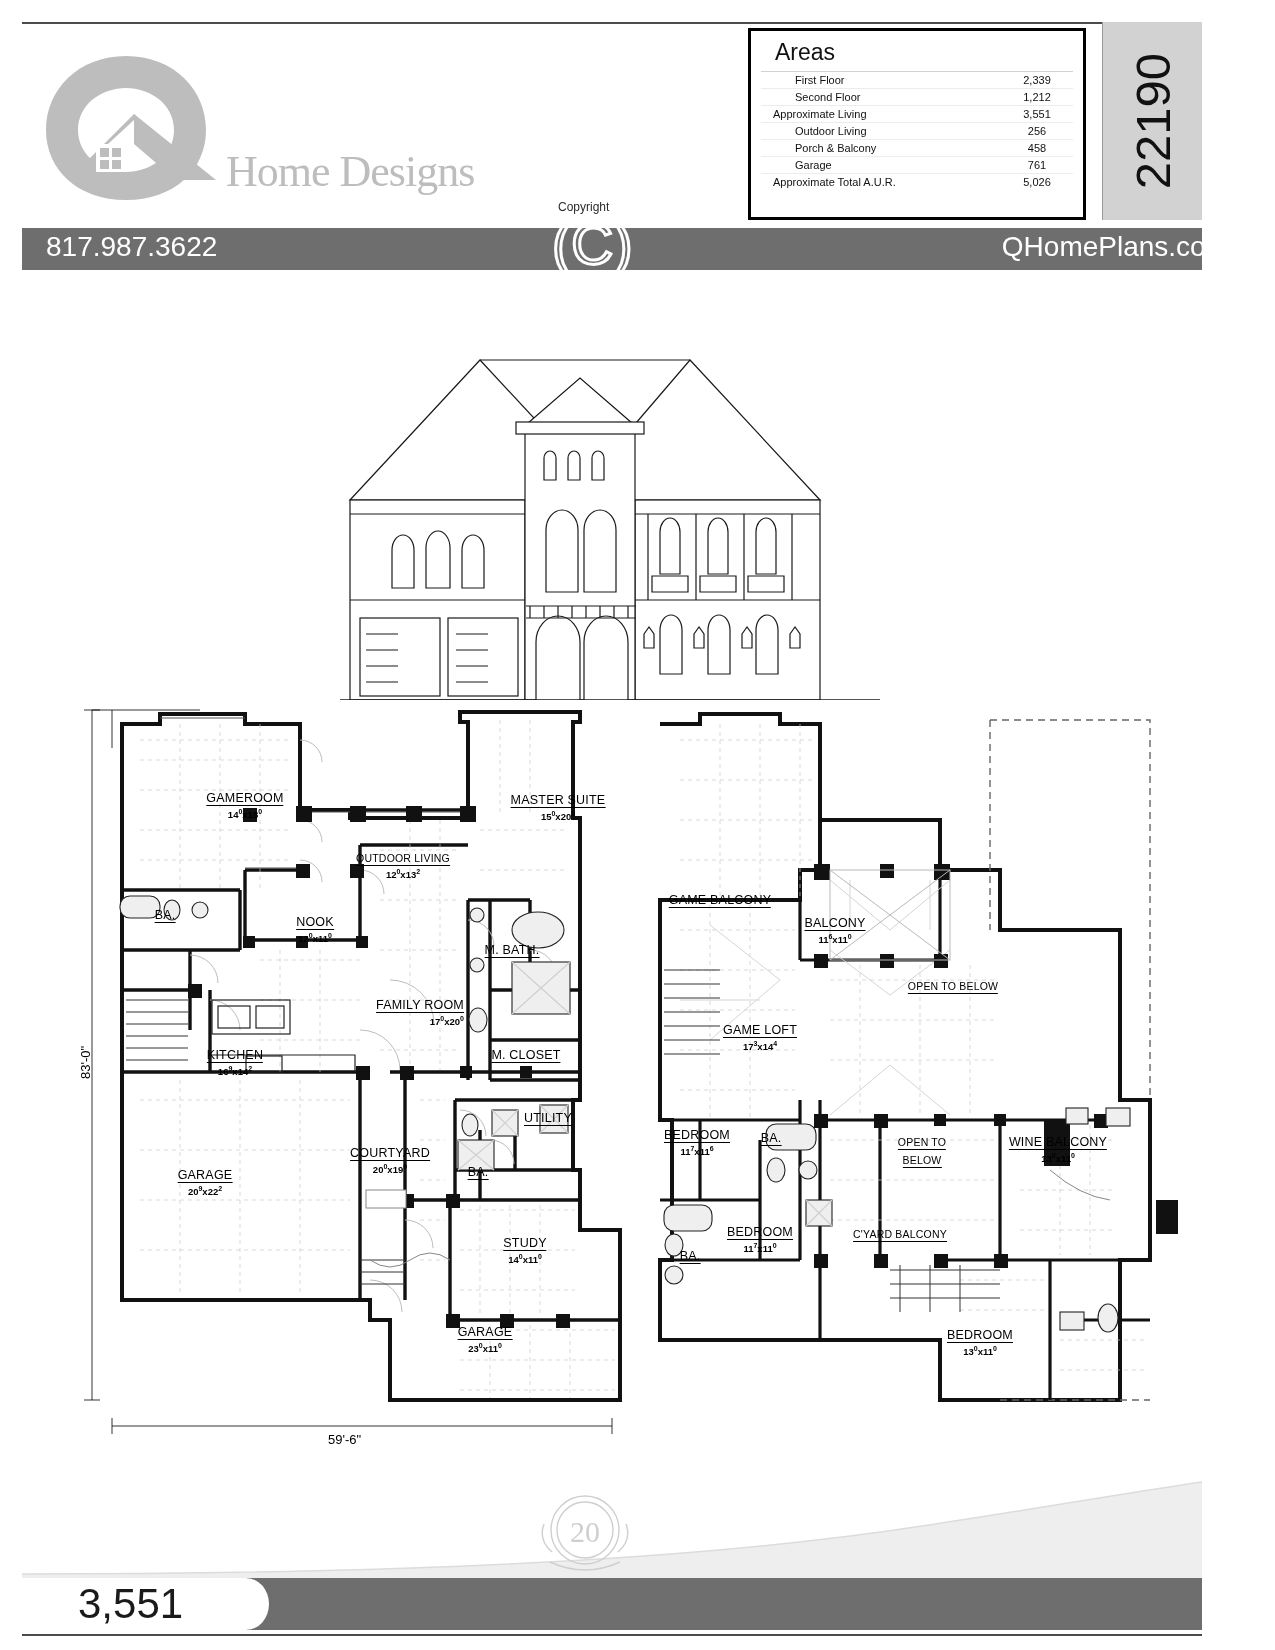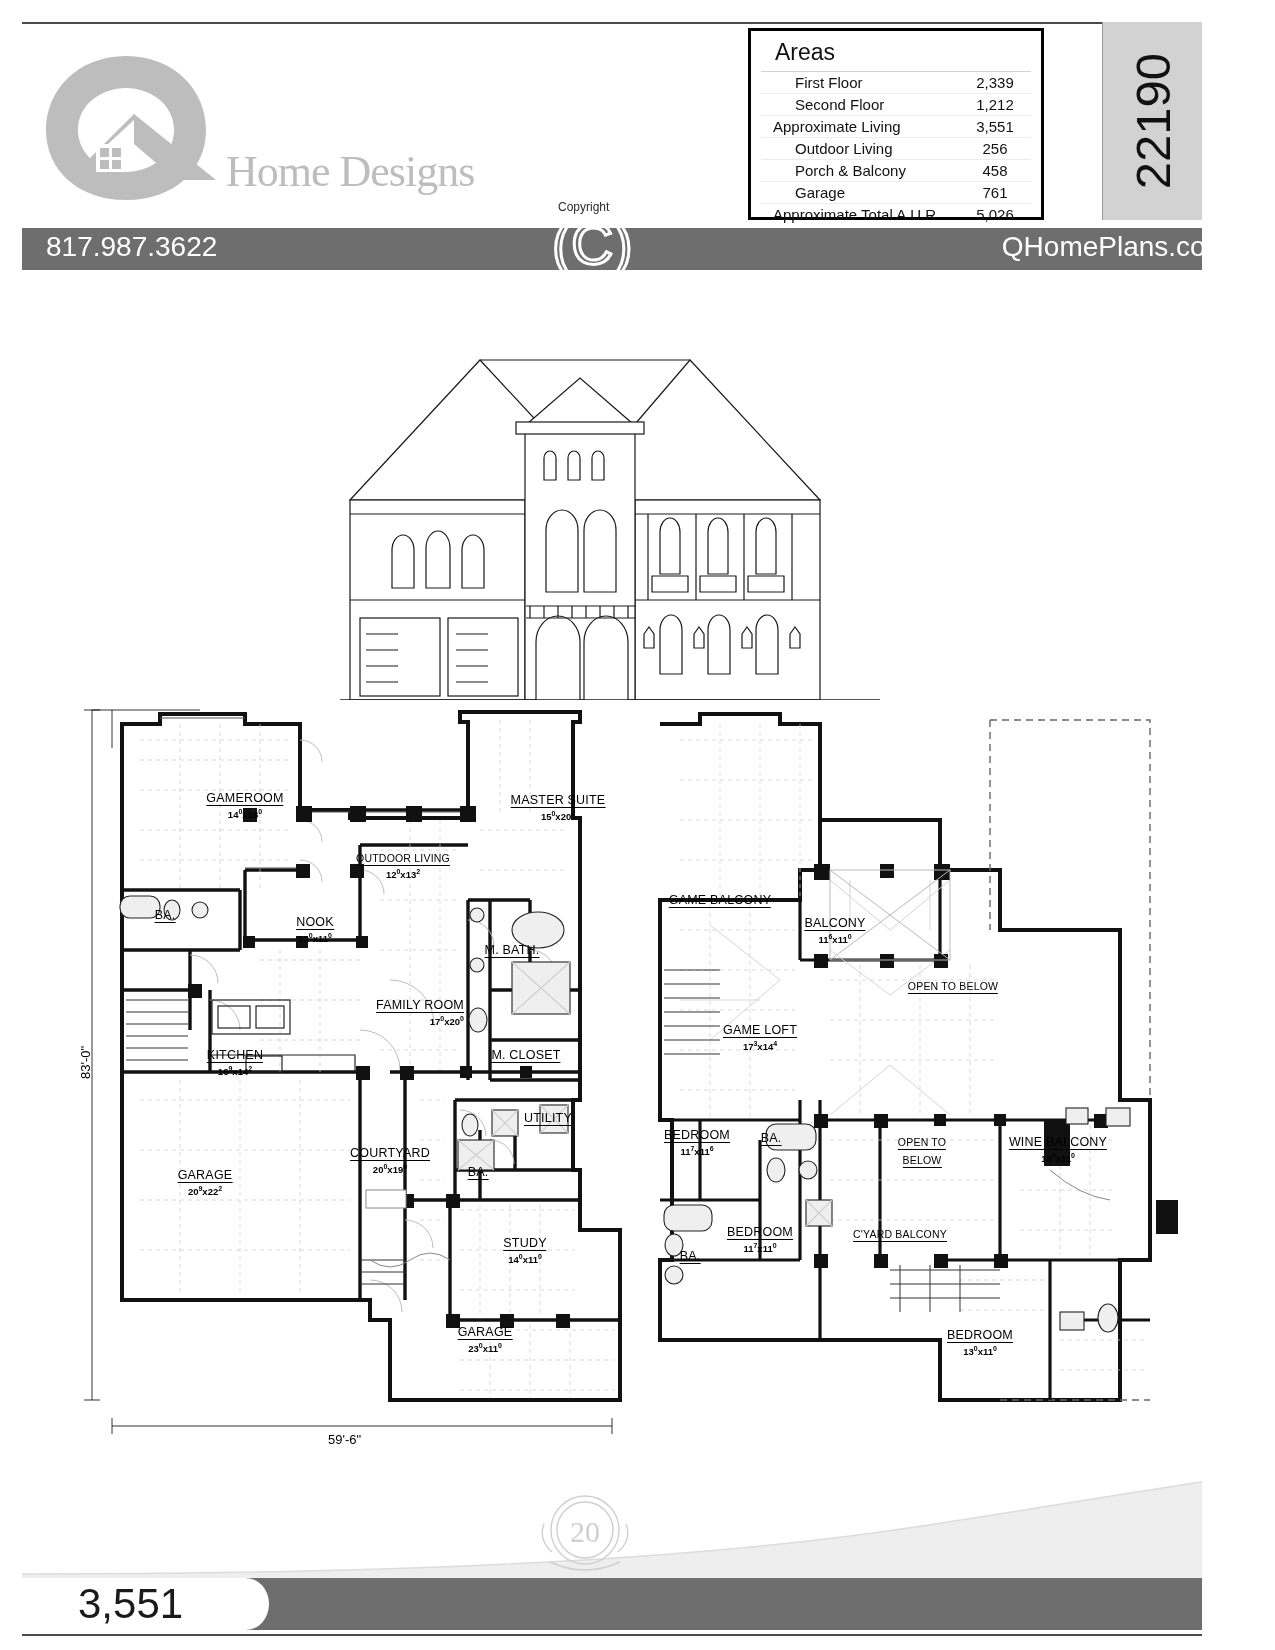--- a/index.html
+++ b/index.html
@@ -27,32 +27,32 @@
   .logo-svg { display:block; }
   .logo-text {
     position: absolute; left: 188px; top: 98px;
     font-family: "Liberation Serif", serif;
     font-size: 44px; color: #bdbdbd; letter-spacing: -1px;
     white-space: nowrap;
   }
   
   .areas-box {
     position: absolute; left: 748px; top: 28px;
-    width: 296px; height: 192px;
+    width: 338px; height: 192px;
     border: 3px solid #000; background: #fff;
     padding: 6px 10px 0 10px;
   }
   .areas-box::before, .areas-box::after { content:""; position:absolute; }
   .areas-title {
     font-size: 23px; color: #111; padding: 2px 0 5px 14px;
     border-bottom: 1px solid #d2d2d2;
   }
   .areas-table { width: 100%; border-collapse: collapse; }
   .areas-table td {
-    font-size: 15px; color: #111; padding: 2.0px 0;
+    font-size: 11px; color: #111; padding: 2.0px 0;
     border-bottom: 1px solid #ececec;
   }
   .areas-table td.lbl { text-align: left; }
   .areas-table td.val { text-align: center; width: 72px; }
   .areas-table tr.indent td.lbl { padding-left: 34px; }
   .areas-table tr.wide td.lbl { padding-left: 12px; }
   .areas-table tr:last-child td { border-bottom: none; }
   
   .plan-no-box {
     position: absolute; left: 1102px; top: 22px;

